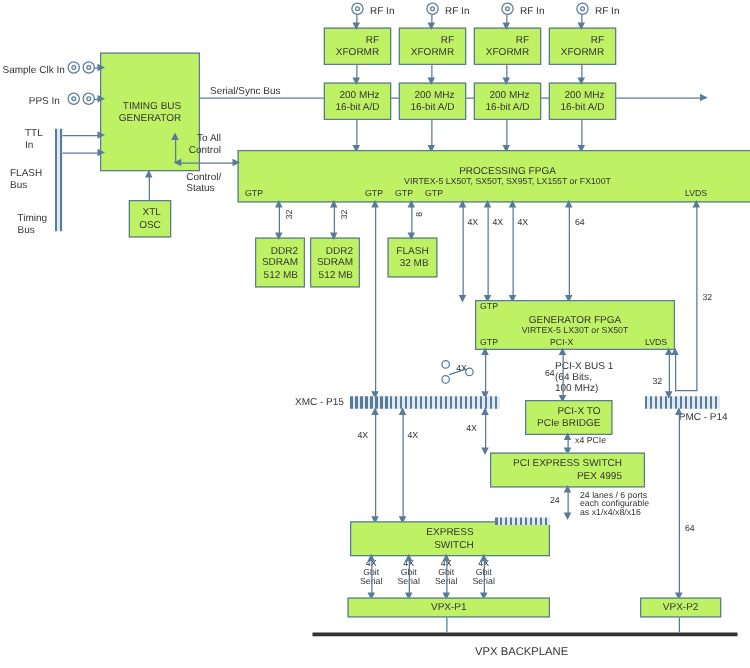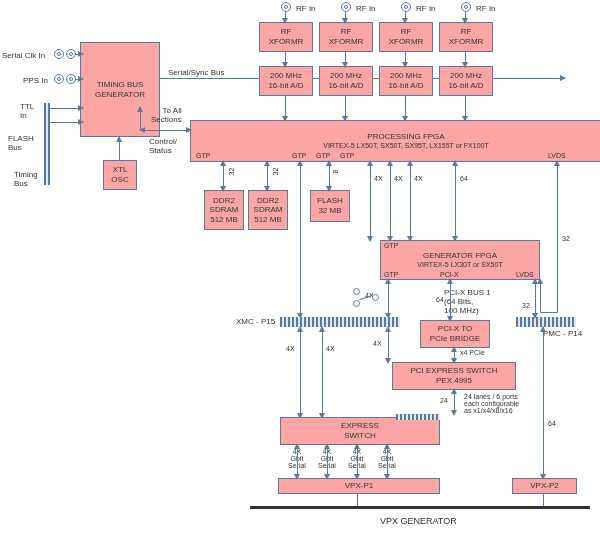--- a/index.html
+++ b/index.html
@@ -9,22 +9,22 @@
     color: #333;
     background: #fff;
     width: 600px;
     height: 534px;
     position: relative;
     overflow: hidden;
   }
   .box {
     position: absolute;
     border: 1px solid #5a7a9a;
-    background: #fca5a5;
-    text-align: center;
+    background: #bef264;
+    text-align: right;
     display: flex;
     flex-direction: column;
     justify-content: center;
     align-items: center;
     line-height: 1.2;
   }
   .lbl {
     position: absolute;
     font-size: 8px;
     color: #333;
@@ -48,21 +48,21 @@
   .ah-r{border-top:3px solid transparent;border-bottom:3px solid transparent;border-left:6px solid #5a7a9a;}
   .ah-l{border-top:3px solid transparent;border-bottom:3px solid transparent;border-right:6px solid #5a7a9a;}
   .ah-u{border-left:3px solid transparent;border-right:3px solid transparent;border-bottom:6px solid #5a7a9a;}
   .ah-d{border-left:3px solid transparent;border-right:3px solid transparent;border-top:6px solid #5a7a9a;}
   .thick { position:absolute; background:#333; }
   .sub { font-size:7px; }
 </style>
 </head>
 <body>
 
-<div class="lbl" style="left:2px;top:51px">Serial Clk In</div>
+<div class="lbl" style="left:2px;top:51px">Sample Clk In</div>
 <div class="circ" style="left:54px;top:49px">
     <div class="inner"></div>
   </div>
 <div class="circ" style="left:66px;top:49px">
     <div class="inner"></div>
   </div>
 
 <div class="lbl" style="left:23px;top:76px">PPS In</div>
 <div class="circ" style="left:54px;top:74px">
     <div class="inner"></div>
@@ -169,21 +169,21 @@
   <div>PROCESSING FPGA</div>
   <div class="sub">VIRTEX-5 LX50T, SX50T, SX95T, LX155T or FX100T</div>
 </div>
 <div class="lbl sub" style="left:196px;top:152px">GTP</div>
 <div class="lbl sub" style="left:292px;top:152px">GTP</div>
 <div class="lbl sub" style="left:316px;top:152px">GTP</div>
 <div class="lbl sub" style="left:340px;top:152px">GTP</div>
 <div class="lbl sub" style="left:548px;top:152px">LVDS</div>
 
 <div class="lbl" style="left:151px;top:106px;white-space:pre;text-align:right">To All
-Sections</div>
+Control</div>
 <div class="lbl" style="left:149px;top:137px;white-space:pre">Control/
 Status</div>
 <div class="arrow" style="left:143px;top:130px;width:47px;height:1px"></div>
 <div class="ah-l" style="left:139px;top:127px"></div>
 <div class="ah-r" style="left:186px;top:127px"></div>
 <div class="arrow" style="left:140px;top:110px;width:1px;height:20px"></div>
 <div class="ah-u" style="left:137px;top:106px"></div>
 
 <div class="box" style="left:204px;top:190px;width:40px;height:40px;white-space:pre">DDR2
 SDRAM
@@ -337,15 +337,15 @@
 
 <div class="box" style="left:278px;top:478px;width:162px;height:16px">VPX-P1</div>
 
 <div class="arrow" style="left:543px;top:327px;width:1px;height:151px"></div>
 <div class="ah-u" style="left:540px;top:326px"></div>
 <div class="ah-d" style="left:540px;top:474px"></div>
 <div class="lbl sub" style="left:548px;top:420px">64</div>
 <div class="box" style="left:512px;top:478px;width:65px;height:16px">VPX-P2</div>
 
 <div class="thick" style="left:250px;top:506px;width:340px;height:3px"></div>
-<div class="lbl" style="left:380px;top:516px;font-size:9px">VPX GENERATOR</div>
+<div class="lbl" style="left:380px;top:516px;font-size:9px">VPX BACKPLANE</div>
 <div class="arrow" style="left:357px;top:494px;width:1px;height:12px"></div>
 <div class="arrow" style="left:543px;top:494px;width:1px;height:12px"></div>
 
 </body></html>

